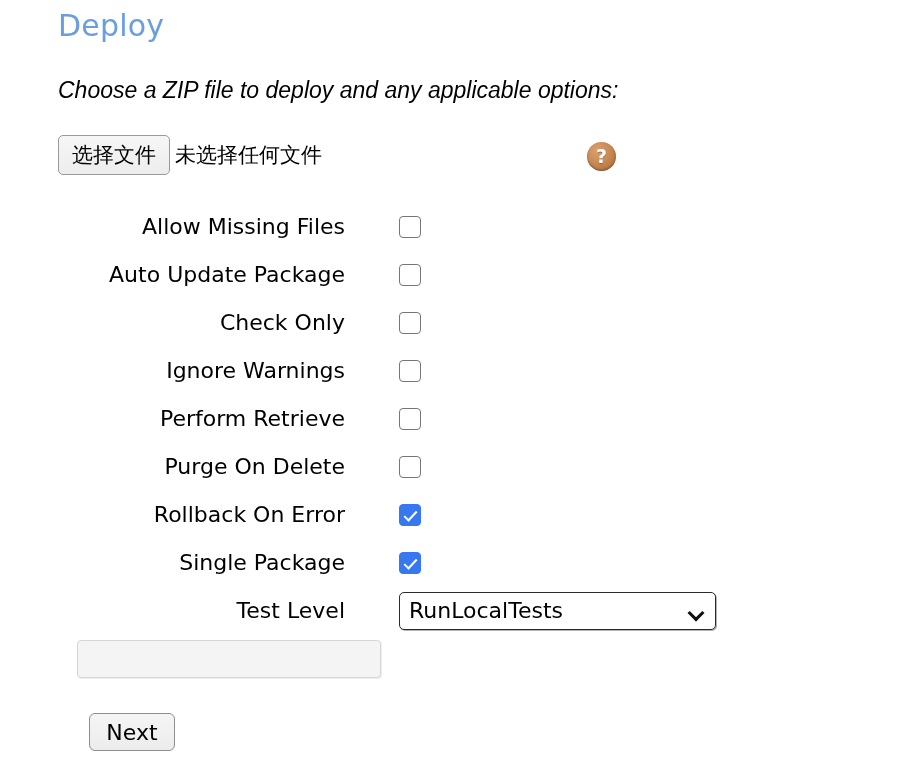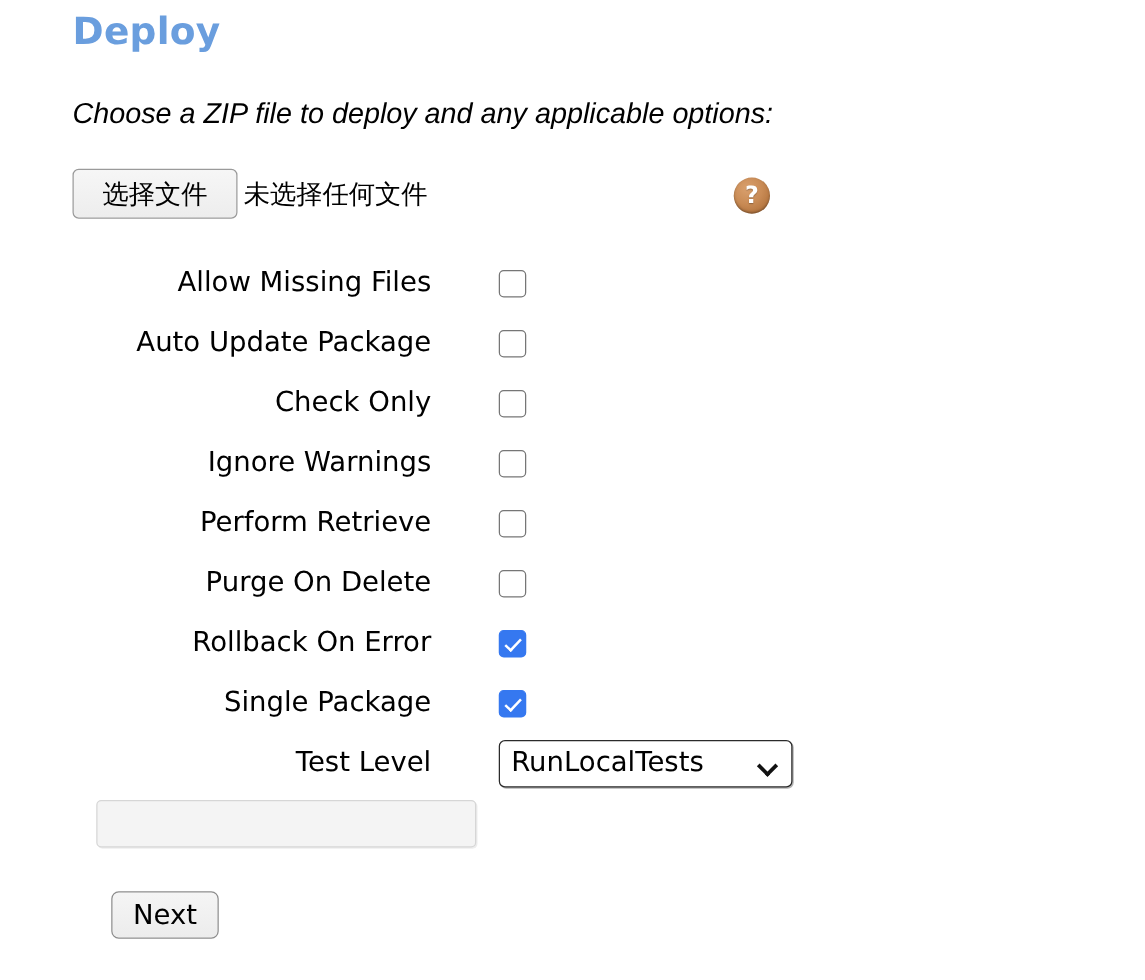--- a/index.html
+++ b/index.html
@@ -22,21 +22,21 @@
     width: 916px;
     height: 784px;
   }
 
   
   .heading {
     position: absolute;
     left: 58px;
     top: 6px;
     font-size: 30px;
-    font-weight: bold;
+    font-weight: normal;
     color: #6a9ede;
     letter-spacing: 0.2px;
     line-height: 40px;
     white-space: nowrap;
   }
 
   
   .subtitle {
     position: absolute;
     left: 58px;
@@ -56,21 +56,21 @@
     top: 133px;
     height: 44px;
     display: flex;
     align-items: center;
   }
   .file-button {
     display: inline-flex;
     align-items: center;
     justify-content: center;
     height: 40px;
-    padding: 0 23px;
+    padding: 0 13px;
     background: linear-gradient(#f6f6f6, #ededed);
     border: 1px solid #9a9a9a;
     border-radius: 5px;
     font-size: 21px;
     color: #000;
     box-sizing: border-box;
     white-space: nowrap;
     font-family: "DejaVu Sans", sans-serif;
   }
   .file-name {
@@ -157,21 +157,21 @@
     width: 5px;
     height: 11px;
     border: solid #ffffff;
     border-width: 0 2.6px 2.6px 0;
     transform: rotate(43deg);
   }
 
   
   .select-box {
     position: relative;
-    width: 235px;
+    width: 317px;
     height: 38px;
     box-sizing: border-box;
     border: 1.5px solid #2b2b2b;
     border-radius: 5px;
     background: #ffffff;
     display: flex;
     align-items: center;
     box-shadow: 1px 1px 0 rgba(0,0,0,0.30);
   }
   .select-value {

